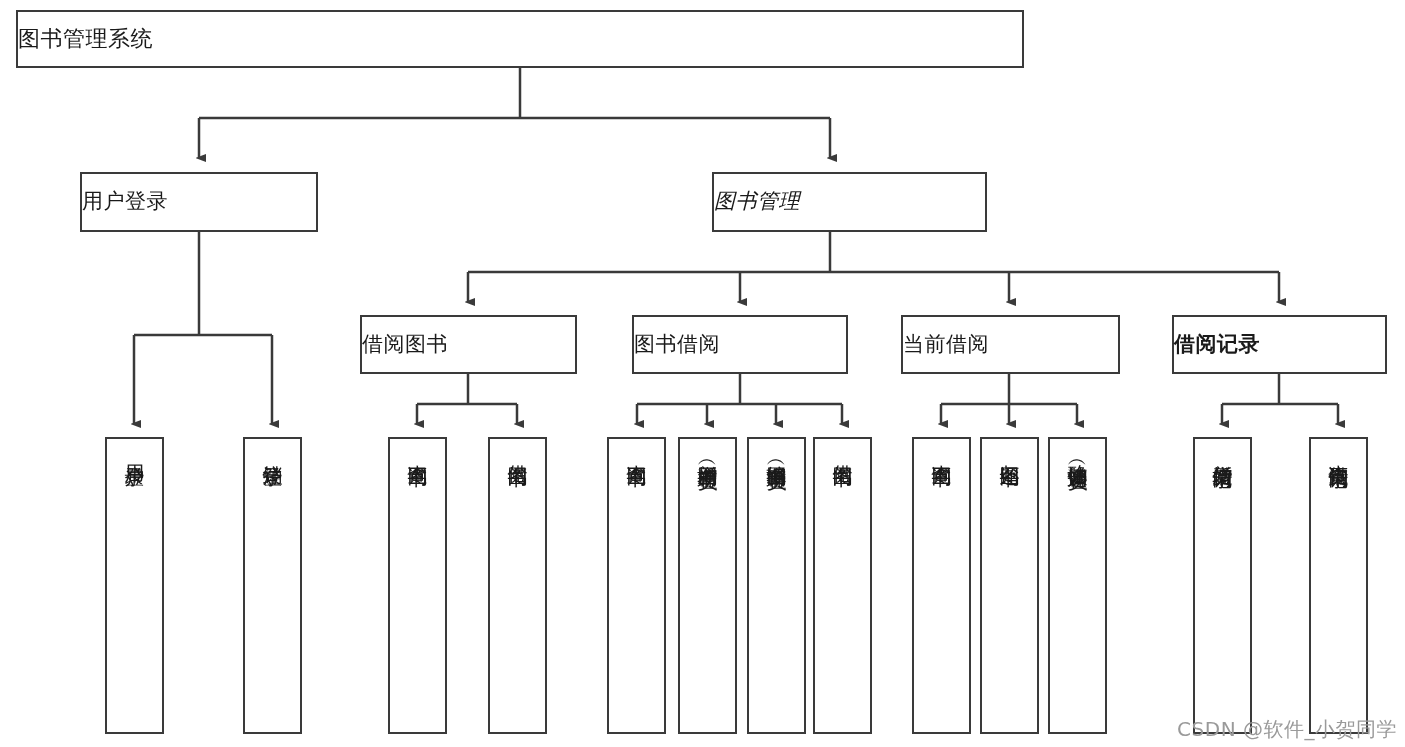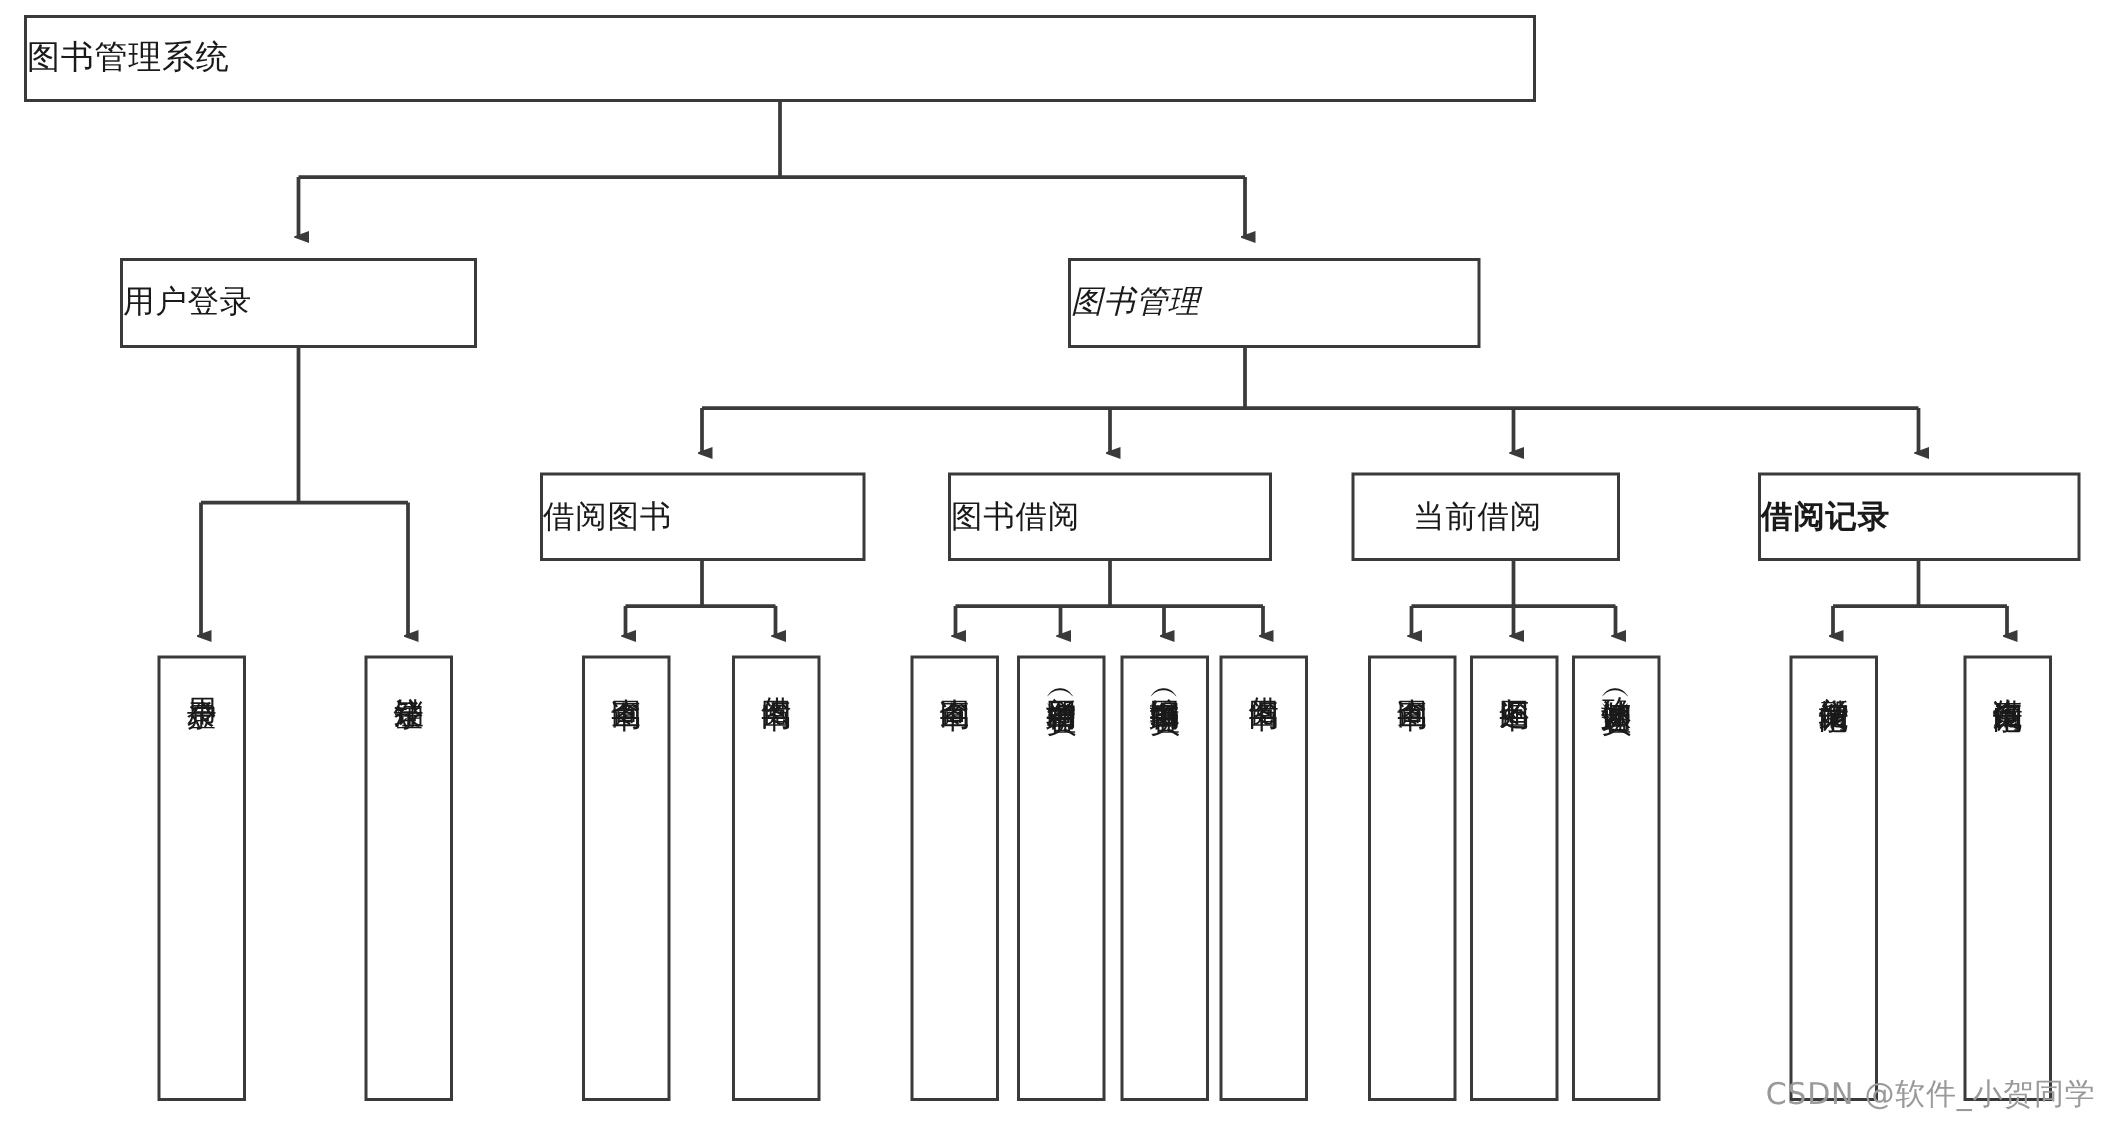--- a/index.html
+++ b/index.html
@@ -135,21 +135,21 @@
   </div>
 
   <div class="node h" style="left:360px; top:315px; width:217px; height:59px;">
     <span>借阅图书</span>
   </div>
 
   <div class="node h" style="left:632px; top:315px; width:216px; height:59px;">
     <span>图书借阅</span>
   </div>
 
-  <div class="node h" style="left:901px; top:315px; width:179px; height:59px;padding-left:39px;">
+  <div class="node h" style="left:901px; top:315px; width:219px; height:59px;">
     <span>当前借阅</span>
   </div>
 
   <div class="node h" style="left:1172px; top:315px; width:215px; height:59px;font-weight:bold;">
     <span>借阅记录</span>
   </div>
 
   <div class="node v" style="left:105px; top:437px; width:59px; height:297px;">
     <span class="vlabel">用户登录</span>
   </div>

